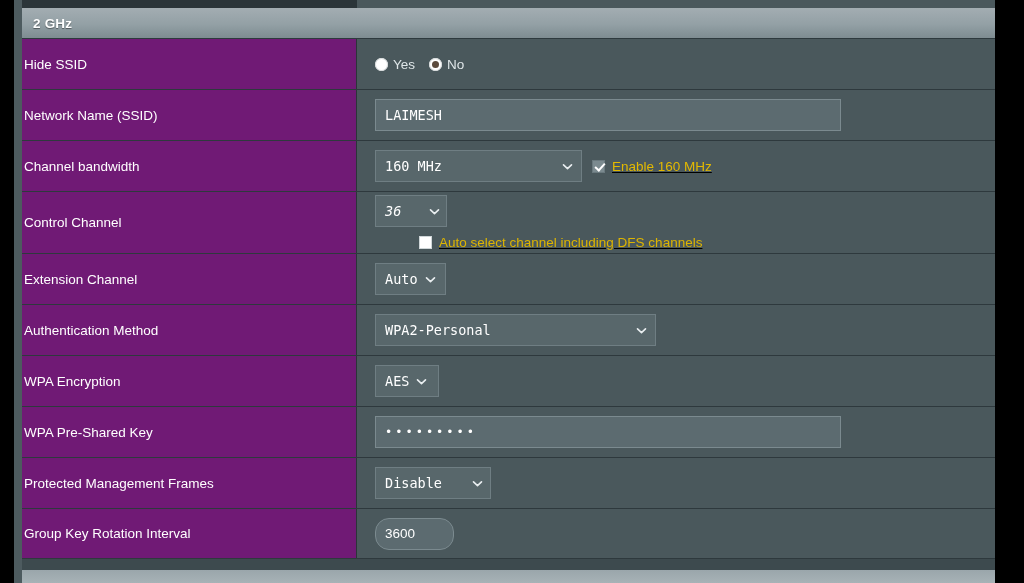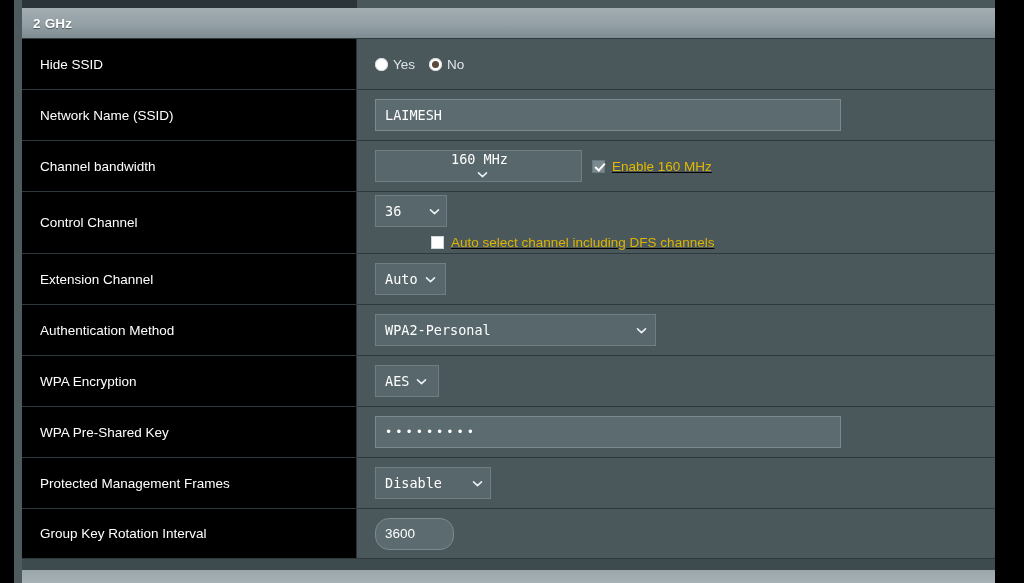--- a/index.html
+++ b/index.html
@@ -107,26 +107,26 @@
 
   .row {
     display: flex;
     border-bottom: 1px solid #2e393d;
     box-sizing: border-box;
   }
 
   .cell-label {
     width: 335px;
     min-width: 335px;
-    background: #000000;
+    background: #701a75;
     color: #ffffff;
     font-size: 13.5px;
     display: flex;
     align-items: center;
-    padding-left: 18px;
+    padding-left: 2px;
     box-sizing: border-box;
     border-right: 1px solid #2b3539;
   }
 
   .cell-value {
     flex: 1;
     background: #4a585c;
     display: flex;
     flex-direction: column;
     justify-content: center;
@@ -205,22 +205,22 @@
     color: #ffffff;
     font-family: "DejaVu Sans Mono", "Liberation Mono", monospace;
     font-size: 13.5px;
     box-sizing: border-box;
     display: flex;
     align-items: center;
     justify-content: space-between;
     height: 32px;
     padding: 0 7px 0 9px;
   }
-  .sel-bw    { width: 207px; flex-direction: column; }
-  .sel-ch    { width: 72px;  padding-right: 5px; }
+  .sel-bw    { width: 207px; }
+  .sel-ch    { width: 72px;  padding-right: 5px; font-style: italic; }
   .sel-ext   { width: 71px;  padding-right: 22px; }
   .sel-auth  { width: 281px; }
   .sel-enc   { width: 64px;  padding-right: 18px; }
   .sel-pmf   { width: 116px; padding-right: 6px; }
 
   .chev {
     width: 13px;
     height: 13px;
     flex-shrink: 0;
     margin-left: 6px;
@@ -270,21 +270,21 @@
     border-width: 0 2px 2px 0;
     transform: rotate(42deg);
   }
   .check-label {
     color: #e3b900;
     font-size: 13.5px;
     white-space: nowrap;
   }
   .check-label.gold2 { color: #ddb400; }
 
-  .dfs-line { margin-left: 20px; padding-left: 36px; }
+  .dfs-line { margin-left: 8px; padding-left: 36px; }
 
   
   .panel-footer {
     position: absolute;
     left: 22px;
     top: 570px;
     width: 973px;
     height: 13px;
     background: linear-gradient(to bottom, #9aa6ab 0%, #a7b2b6 100%);
   }

